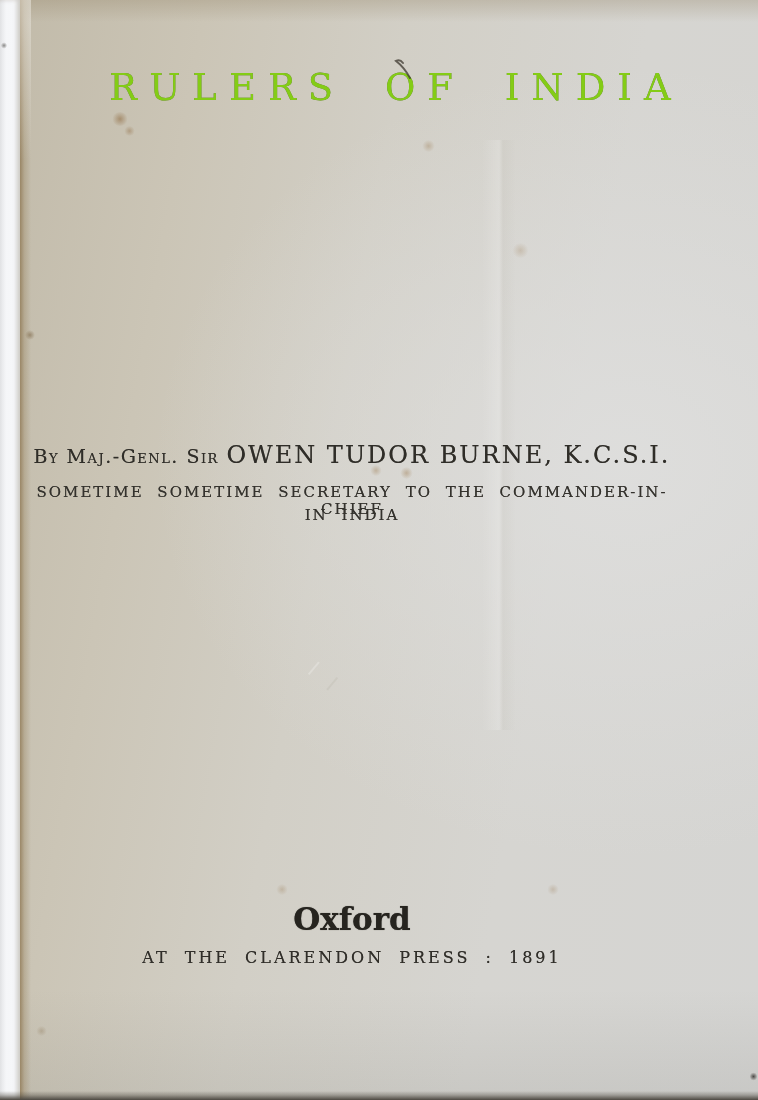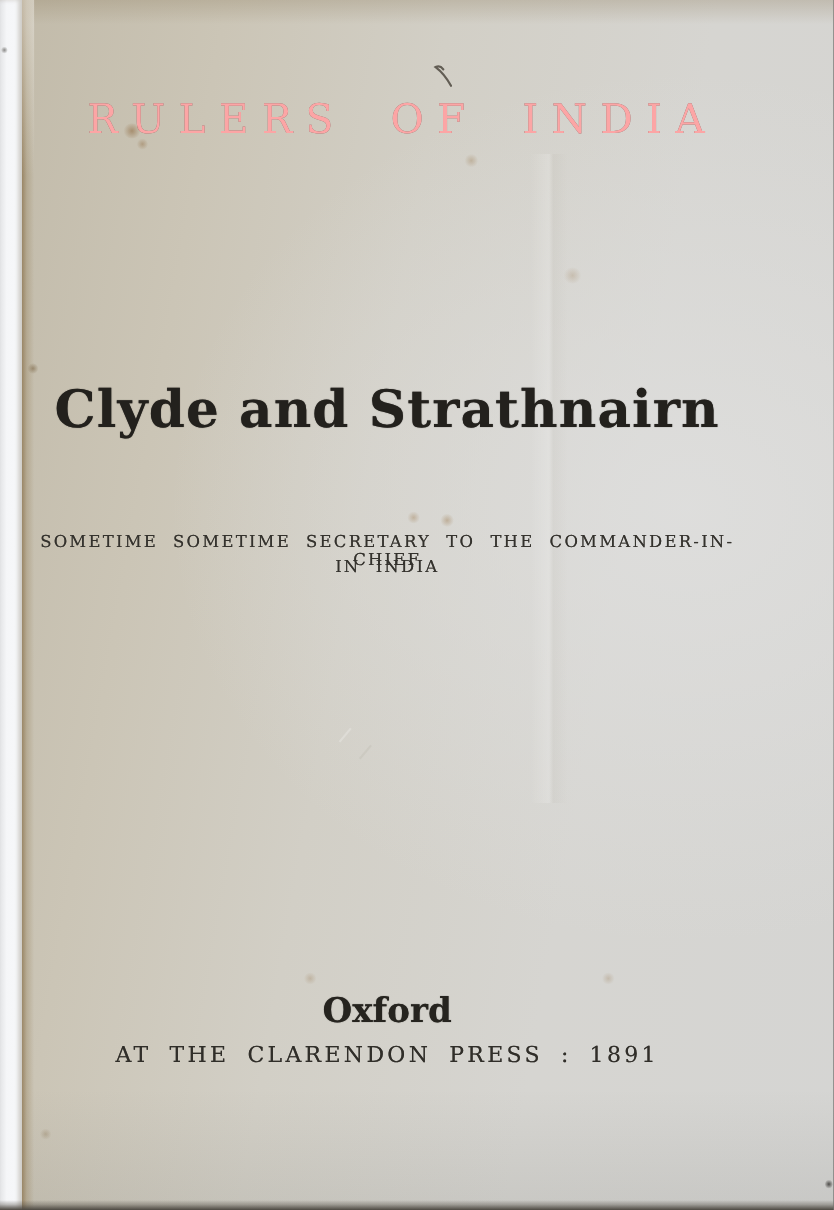--- a/index.html
+++ b/index.html
@@ -48,24 +48,24 @@
     position:absolute;left:310px;top:668px;width:22px;height:16px;
     border-left:2px solid rgba(255,255,255,.38);
     border-right:2px solid rgba(160,155,142,.25);
     transform:rotate(40deg);opacity:.6;border-bottom:none;border-top:none;
   }
   
   .spot{position:absolute;border-radius:50%;pointer-events:none;}
   
   .txt{position:absolute;text-align:center;color:#2e2c27;}
   #series-title{
-    left:16px;top:68px;width:700px;
+    left:46px;top:68px;width:700px;
     font-size:37px;line-height:40px;
     letter-spacing:12px;word-spacing:16px;
-    color:#fca5a5;text-shadow:0 0 .6px rgba(50,48,42,.7);margin-top:21px;
+    color:#84cc16;text-shadow:0 0 .6px rgba(50,48,42,.7);
   }
   #pen-mark{position:absolute;left:390px;top:57px;width:26px;height:24px;}
   #book-title{
     left:22px;top:342px;width:660px;
     font-size:47px;line-height:62px;font-weight:bold;
     color:#23211d;letter-spacing:1px;
     text-shadow:0 0 .8px rgba(35,33,29,.8);
   }
   #byline{
     left:22px;top:436px;width:660px;
@@ -87,21 +87,21 @@
   }
   #role-line-1{top:484px;}
   #role-line-2{top:507px;}
   #imprint-place{
     left:22px;top:897px;width:660px;
     font-size:31px;line-height:44px;font-weight:bold;
     color:#26241f;text-shadow:0 0 .8px rgba(38,36,31,.8);
   }
   #imprint-line{
     left:22px;top:944px;width:660px;
-    font-size:20px;line-height:28px;
+    font-size:16px;line-height:28px;
     letter-spacing:3px;word-spacing:7px;color:#302e29;
     text-shadow:0 0 .5px rgba(48,46,41,.7);
   }
 </style>
 </head>
 <body>
 
 <div id="photo">
 
   <div id="page"></div>
@@ -112,22 +112,24 @@
 
   <div class="crease"></div>
   <div class="crease-dimple"></div>
 
   <div id="series-title" class="txt">RULERS OF INDIA</div>
 
   <svg id="pen-mark" viewBox="0 0 26 24">
     <path d="M20,21 Q14,10 6,4 Q10,2 13,6" fill="none" stroke="rgba(60,55,46,0.75)" stroke-width="2" stroke-linecap="round"></path>
   </svg>
 
-  <div id="book-title" class="txt">Clyde and Strathnairn</div>
 
+  <div id="byline" class="txt">
+    <span class="prefix">By Maj.-Genl. Sir </span><span class="author">OWEN TUDOR BURNE, K.C.S.I.</span>
+  </div>
 
   <div id="role-line-1" class="txt role-line">SOMETIME SOMETIME SECRETARY TO THE COMMANDER-IN-CHIEF</div>
   <div id="imprint-place" class="txt">Oxford</div>
 
   <div id="role-line-2" class="txt role-line">IN INDIA</div>
   <div id="imprint-line" class="txt">AT THE CLARENDON PRESS :  1891</div>
 
   <div class="spot" style="left:112px;top:112px;width:16px;height:14px;background:radial-gradient(circle,rgba(139,101,57,.55),rgba(139,101,57,0) 72%);"></div>
   <div class="spot" style="left:124px;top:126px;width:11px;height:10px;background:radial-gradient(circle,rgba(139,101,57,.4),rgba(139,101,57,0) 70%);"></div>
   <div class="spot" style="left:422px;top:140px;width:13px;height:12px;background:radial-gradient(circle,rgba(150,115,70,.33),rgba(150,115,70,0) 70%);"></div>

